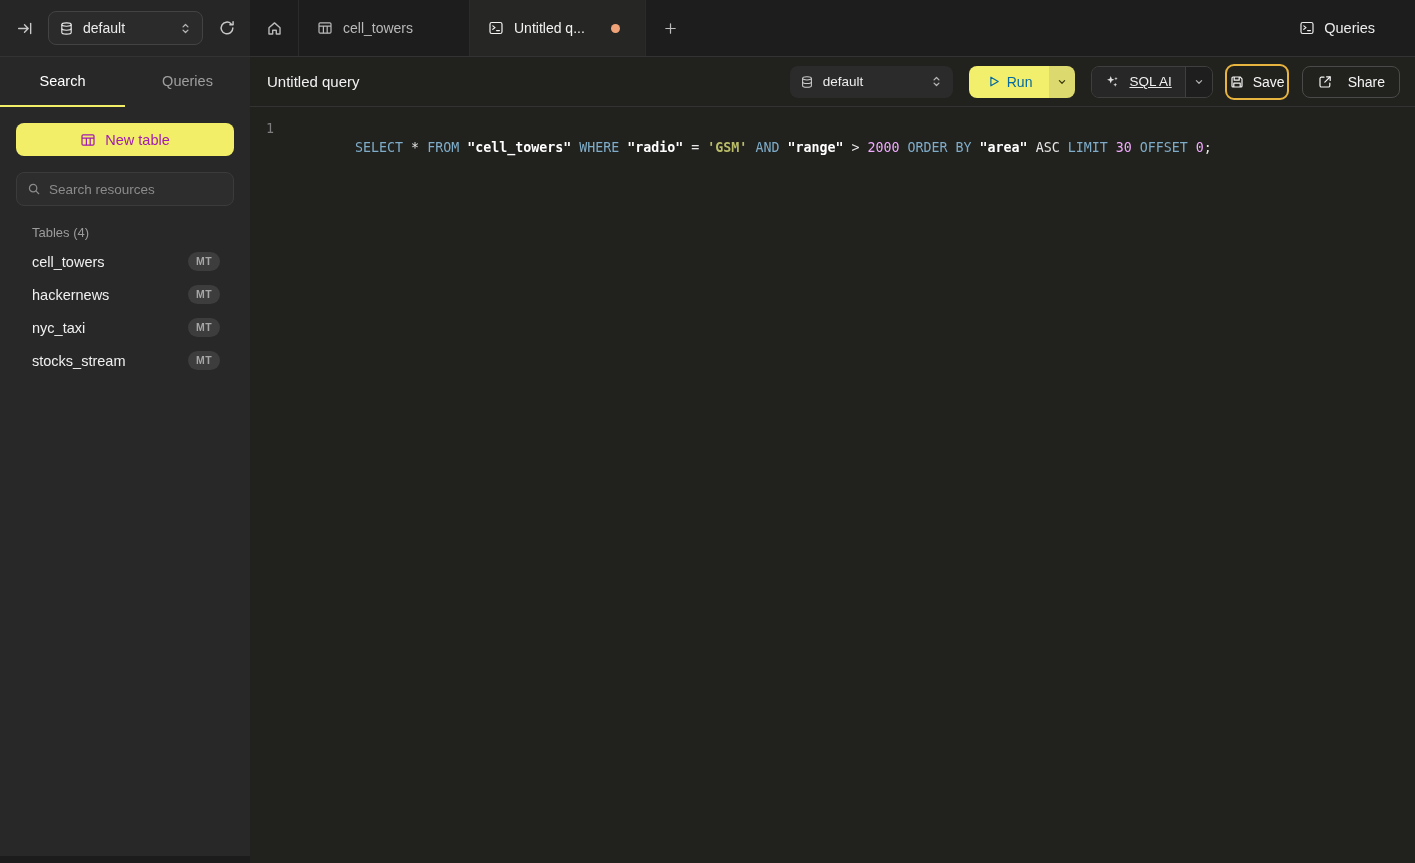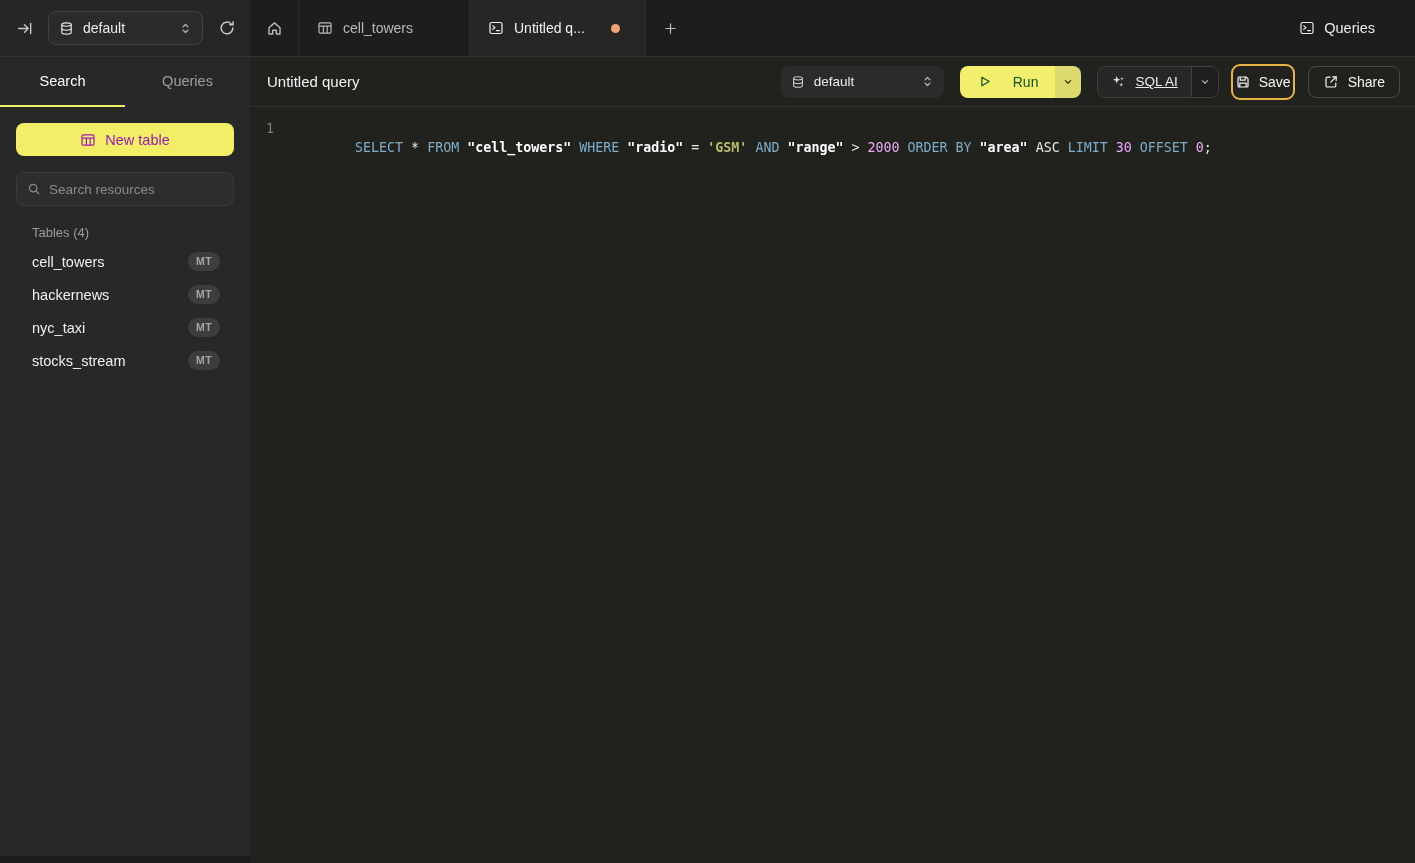--- a/index.html
+++ b/index.html
@@ -64,32 +64,32 @@
   .main { flex:1; display:flex; flex-direction:column; min-width:0; background:#21211e; }
   .query-header { height:50px; display:flex; align-items:center; padding:0 15px 0 17px; border-bottom:1px solid #333; flex-shrink:0; }
   .query-title { font-size:15px; color:#f2f2f2; }
   .toolbar { margin-left:auto; display:flex; align-items:center; }
   .db-select-2 {
     width:163px; height:32px; background:#2b2b2b; border-radius:8px; display:flex; align-items:center;
     gap:9px; padding:0 10px; font-size:13.5px; color:#ededed; cursor:pointer;
   }
   .db-select-2 .chev { margin-left:auto; color:#b5b5b5; }
   .run-btn { margin-left:16px; height:32px; display:flex; border-radius:8px; overflow:hidden; cursor:pointer; }
-  .run-main { background:#f2ef6d; color:#14532d; display:flex; align-items:center; gap:21px; padding:13px 17px; font-size:14px; font-weight:500; }
+  .run-main { background:#f2ef6d; color:#0369a1; display:flex; align-items:center; gap:6px; padding:13px 17px; font-size:14px; font-weight:500; }
   .run-chev { width:26px; background:#dcd96f; color:#3c3c10; display:flex; align-items:center; justify-content:center; }
   .sqlai-btn { margin-left:16px; height:32px; display:flex; border:1px solid #3f3f3f; border-radius:8px; overflow:hidden; cursor:pointer;text-decoration:underline; }
   .sqlai-main { display:flex; align-items:center; gap:9px; padding:0 13px; background:#272727; font-size:13.5px; color:#f0f0f0; }
   .sqlai-chev { width:27px; background:#1e1e1e; border-left:1px solid #3f3f3f; color:#b0b0b0; display:flex; align-items:center; justify-content:center; }
   .save-btn {
     margin-left:12px; height:36px; border:2px solid #e8b440; border-radius:9px; background:transparent;
     display:flex; align-items:center; gap:8px; padding:0 2px; font-size:14px; color:#f5f5f5; cursor:pointer;
   }
   .share-btn {
     margin-left:13px; height:32px; border:1px solid #4a4a4a; border-radius:8px; background:transparent;
-    display:flex; align-items:center; gap:9px; padding:0 14px; font-size:14px; color:#f5f5f5; cursor:pointer;
+    display:flex; align-items:center; gap:15px; padding:0 14px; font-size:14px; color:#f5f5f5; cursor:pointer;
   }
 
   
   .editor { flex:1; padding-top:12px; display:flex; align-items:flex-start; font-family:"DejaVu Sans Mono", monospace; font-size:13.3px; line-height:19px; }
   .gutter { margin-left:16px; min-width:8px; text-align:right; color:#7e7e7e; }
   .code-line { margin-left:17px; white-space:pre; }
   .tok-kw { color:#7fadc9; }
   .tok-plain { color:#e8e8e8; }
   .tok-ident { color:#ffffff; font-weight:bold; }
   .tok-str { color:#b9bd68;font-weight:bold; }

